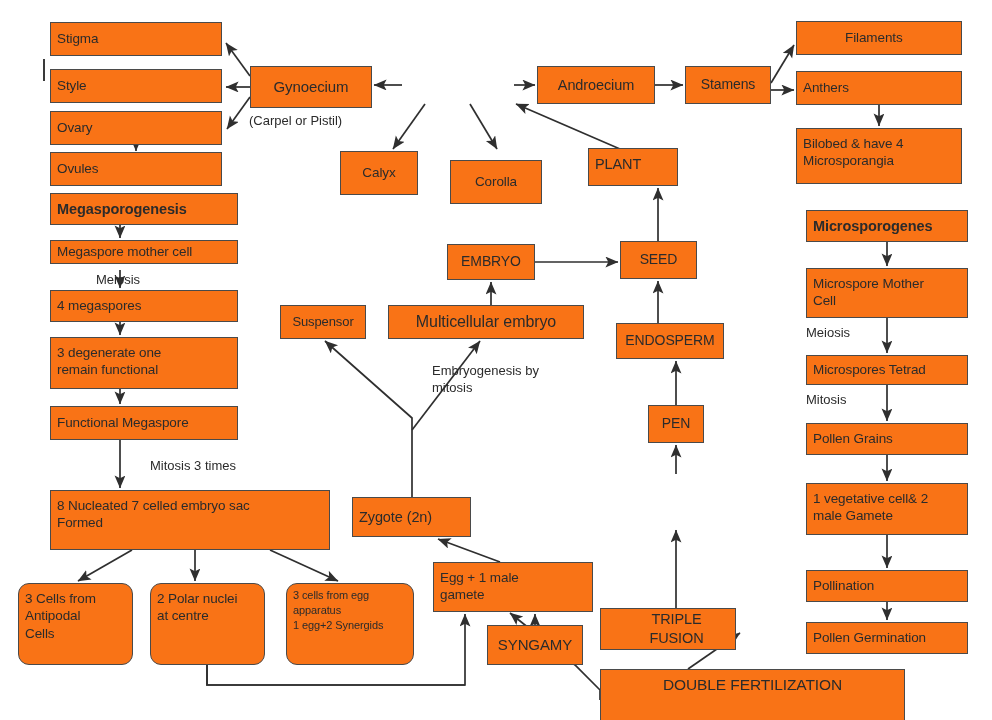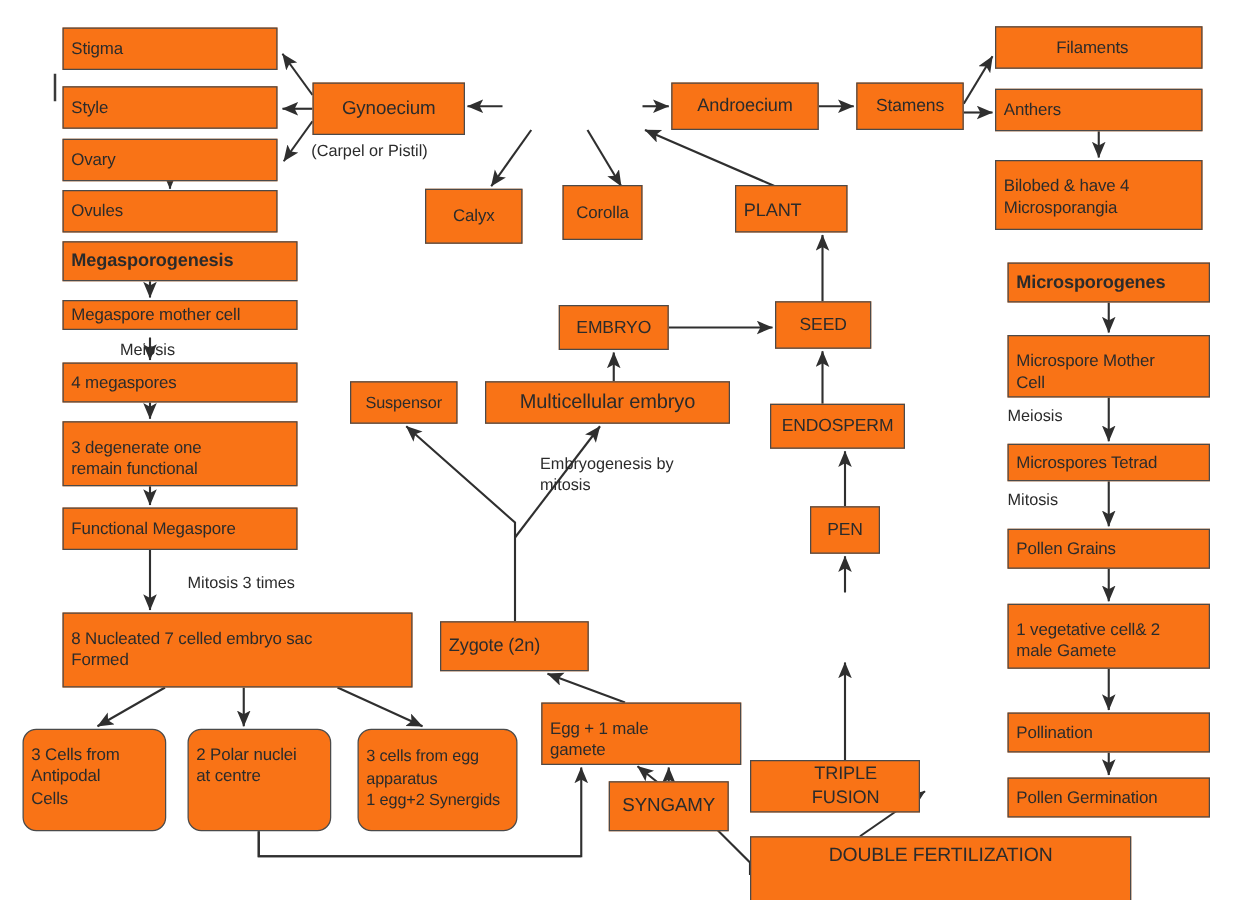--- a/index.html
+++ b/index.html
@@ -35,22 +35,22 @@
     line-height: 1.28;
     font-size: 13.5px;
     letter-spacing: -0.1px;
     color: #2b2b2b;
     z-index: 2;
   }
   .node.round { border-radius: 11px; }
   .node.bold { font-weight: bold; }
   .node.center { justify-content: center; text-align: center; }
   .node.big { font-size: 16.5px; }
-  .node.sml { font-size: 13px; line-height: 1.35; align-items: flex-start; padding-top: 12px; }
-  .node.top { align-items: flex-start; padding-top: 11px; }
+  .node.sml { font-size: 11px; line-height: 1.35; align-items: flex-start; padding-top: 4px; }
+  .node.top { align-items: flex-start; padding-top: 6px; }
   .label {
     position: absolute;
     font-size: 13px;
     color: #2b2b2b;
     line-height: 1.3;
     white-space: pre-line;
     z-index: 3;
     background: transparent;
   }
   .subcap {
@@ -158,21 +158,21 @@
   <div class="node center" style="left:250px;top:66px;width:122px;height:42px;font-size:15px;">Gynoecium</div>
   <div class="node center" style="left:537px;top:66px;width:118px;height:38px;font-size:14.5px;">Androecium</div>
   <div class="node center" style="left:685px;top:66px;width:86px;height:38px;font-size:14px;">Stamens</div>
 
   <div class="node" style="left:796px;top:21px;width:166px;height:34px;padding-left:48px;">Filaments</div>
   <div class="node" style="left:796px;top:71px;width:166px;height:34px;">Anthers</div>
   <div class="node top" style="left:796px;top:128px;width:166px;height:56px;white-space:pre-line;">Bilobed &amp; have 4
 Microsporangia</div>
 
   <div class="node center" style="left:340px;top:151px;width:78px;height:44px;">Calyx</div>
-  <div class="node center" style="left:450px;top:148px;width:64px;height:44px;">Corolla</div>
+  <div class="node center" style="left:450px;top:160px;width:92px;height:44px;">Corolla</div>
   <div class="node top" style="left:588px;top:148px;width:90px;height:38px;font-size:14.5px;">PLANT</div>
 
   <div class="node bold" style="left:50px;top:193px;width:188px;height:32px;font-size:14.5px;">Megasporogenesis</div>
   <div class="node" style="left:50px;top:240px;width:188px;height:24px;">Megaspore mother cell</div>
   <div class="node" style="left:50px;top:290px;width:188px;height:32px;">4 megaspores</div>
   <div class="node top" style="left:50px;top:337px;width:188px;height:52px;white-space:pre-line;">3 degenerate one
 remain functional</div>
   <div class="node" style="left:50px;top:406px;width:188px;height:34px;">Functional Megaspore</div>
   <div class="node top" style="left:50px;top:490px;width:280px;height:60px;white-space:pre-line;">8 Nucleated 7 celled embryo sac
 Formed</div>

